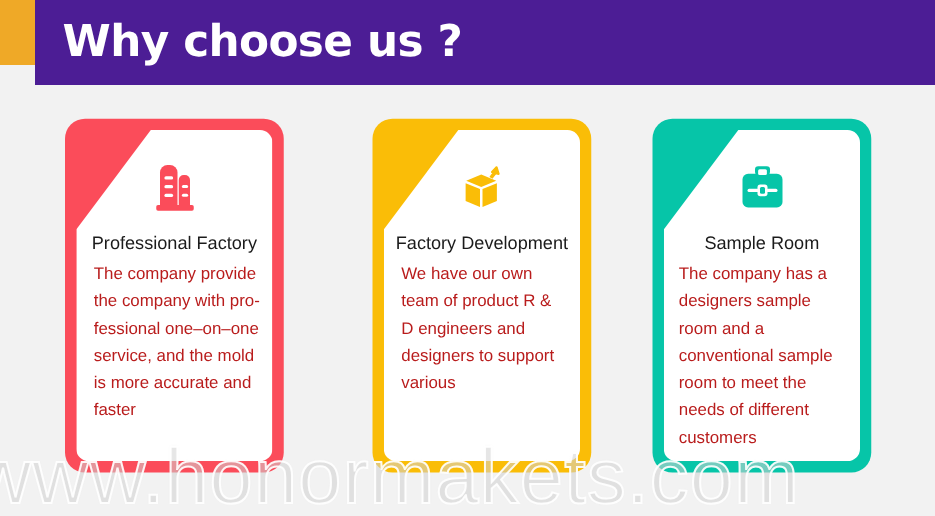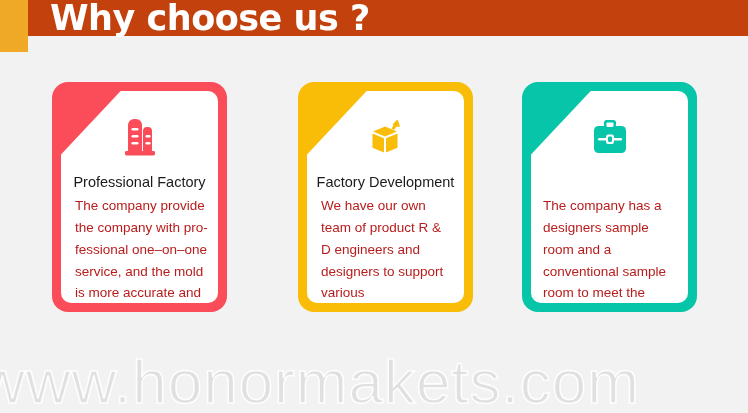--- a/index.html
+++ b/index.html
@@ -29,22 +29,22 @@
     top: 0;
     width: 28px;
     height: 52px;
     background: #EFA927;
   }
   .header-bar {
     position: absolute;
     left: 28px;
     top: 0;
     right: 0;
-    height: 36px;
-    background: #c2410c;
+    height: 68px;
+    background: #4c1d95;
   }
   .header-title {
     position: absolute;
     left: 22px;
     top: 50%;
     transform: translateY(-50%);
     color: #ffffff;
     font-family: "DejaVu Sans", sans-serif;
     font-size: 35px;
     font-weight: 700;
@@ -57,23 +57,23 @@
   .cards {
     position: absolute;
     left: 0;
     top: 52px;
     width: 748px;
     height: 361px;
   }
 
   .card {
     position: absolute;
-    top: 30px;
+    top: 43px;
     width: 175px;
-    height: 230px;
+    height: 283px;
     border-radius: 16px;
     box-sizing: border-box;
   }
   .card-1 { left: 52px;  background: #FB4C5A; }
   .card-2 { left: 298px; background: #FABD07; }
   .card-3 { left: 522px; background: #06C5A8; }
 
   
   .card-inner {
     position: absolute;
@@ -213,20 +213,21 @@
             <rect x="9" y="13" width="32" height="27" rx="4.5"></rect>
           </g>
           <g fill="#ffffff">
             <rect x="21.5" y="9.4" width="7" height="4.6" rx="1.2"></rect>
             <rect x="13" y="25" width="24" height="2.6" rx="1.3"></rect>
             <rect x="21" y="21.5" width="8" height="9.5" rx="2.2"></rect>
           </g>
           <rect x="23" y="23.5" width="4" height="5.5" rx="1.2" fill="#06C5A8"></rect>
         </svg>
       </div>
+      <div class="card-heading">Sample Room</div>
       <div class="card-body card-body-3">The company has a designers sample room and a conventional sample room to meet the needs of different customers</div>
     </div>
   </div>
 
 </div>
 
 <div class="watermark">
   <div class="watermark-text">www.honormakets.com</div>
 </div>
 

